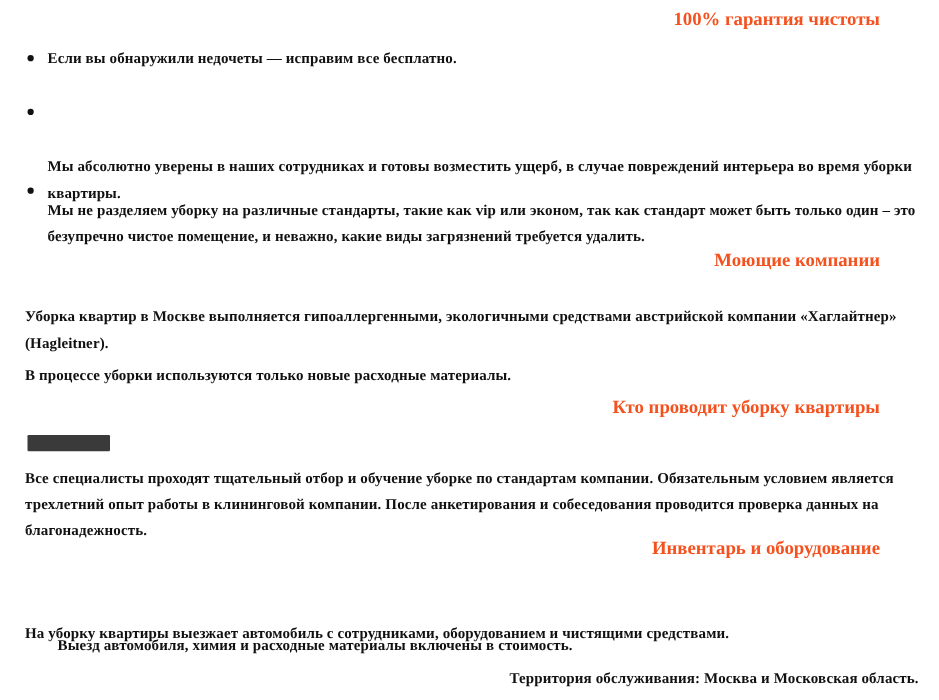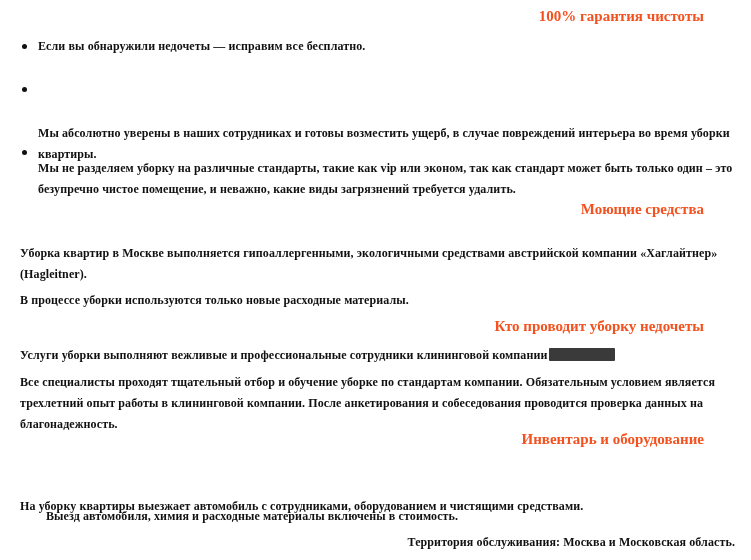--- a/index.html
+++ b/index.html
@@ -41,26 +41,26 @@
 
   <span class="bullet" style="top:44px;"></span>
   <div class="p li" style="top:36px;">Если вы обнаружили недочеты — исправим все бесплатно.</div>
 
   <span class="bullet" style="top:87px;"></span>
   <div class="p li" style="top:79px;margin-top:44px;">Мы абсолютно уверены в наших сотрудниках и готовы возместить ущерб, в случае повреждений интерьера во время уборки квартиры.</div>
 
   <span class="bullet" style="top:150px;"></span>
   <div class="p li" style="top:158px;">Мы не разделяем уборку на различные стандарты, такие как vip или эконом, так как стандарт может быть только один – это безупречно чистое помещение, и неважно, какие виды загрязнений требуется удалить.</div>
 
-  <div class="h" style="top:201px;">Моющие средства</div>
+  <div class="h" style="top:201px;">Моющие компании</div>
   <div class="p" style="top:243px;">Уборка квартир в Москве выполняется гипоаллергенными, экологичными средствами австрийской компании «Хаглайтнер» (Hagleitner).</div>
   <div class="p" style="top:290px;">В процессе уборки используются только новые расходные материалы.</div>
 
-  <div class="h" style="top:318px;">Кто проводит уборку недочеты</div>
-  <div class="p" style="top:345px;"><span>Услуги уборки выполняют вежливые и профессиональные сотрудники клининговой компании</span><span class="redact"></span></div>
+  <div class="h" style="top:318px;">Кто проводит уборку квартиры</div>
+  <div class="p" style="top:345px;"><span class="redact"></span></div>
   <div class="p" style="top:372px;">Все специалисты проходят тщательный отбор и обучение уборке по стандартам компании. Обязательным условием является трехлетний опыт работы в клининговой компании. После анкетирования и собеседования проводится проверка данных на благонадежность.</div>
 
   <div class="h" style="top:431px;">Инвентарь и оборудование</div>
   <div class="p" style="top:479px;margin-top:17px;">На уборку квартиры выезжает автомобиль с сотрудниками, оборудованием и чистящими средствами.</div>
   <div class="p" style="top:506px;margin-left:26px;">Выезд автомобиля, химия и расходные материалы включены в стоимость.</div>
   <div class="p" style="top:532px;text-align:right;">Территория обслуживания: Москва и Московская область.</div>
 
 </div>
 
 </body></html>

